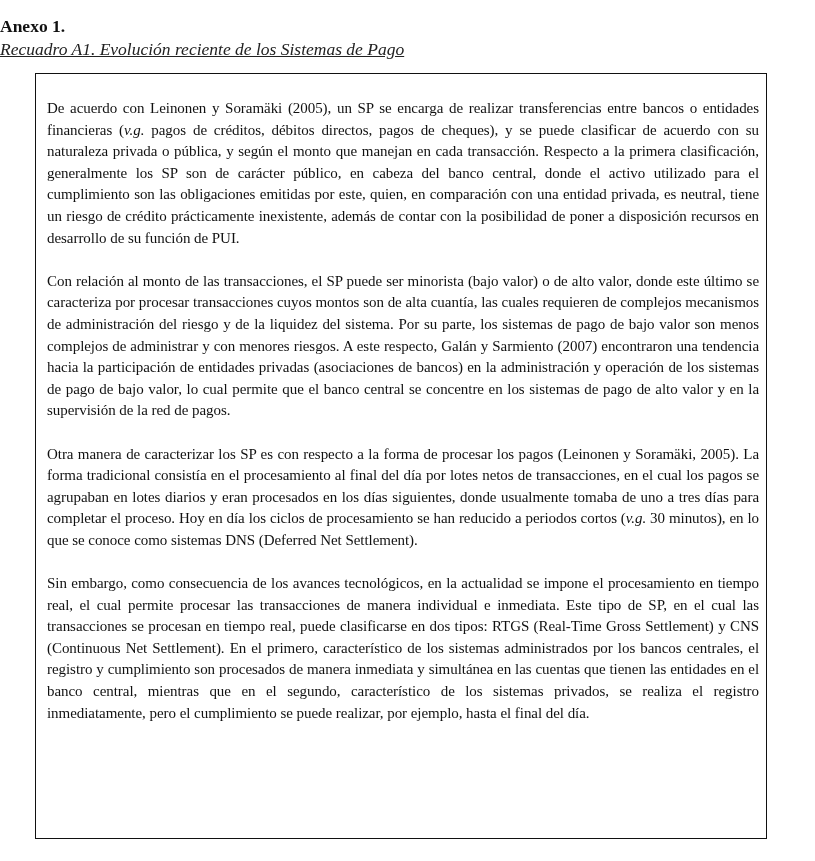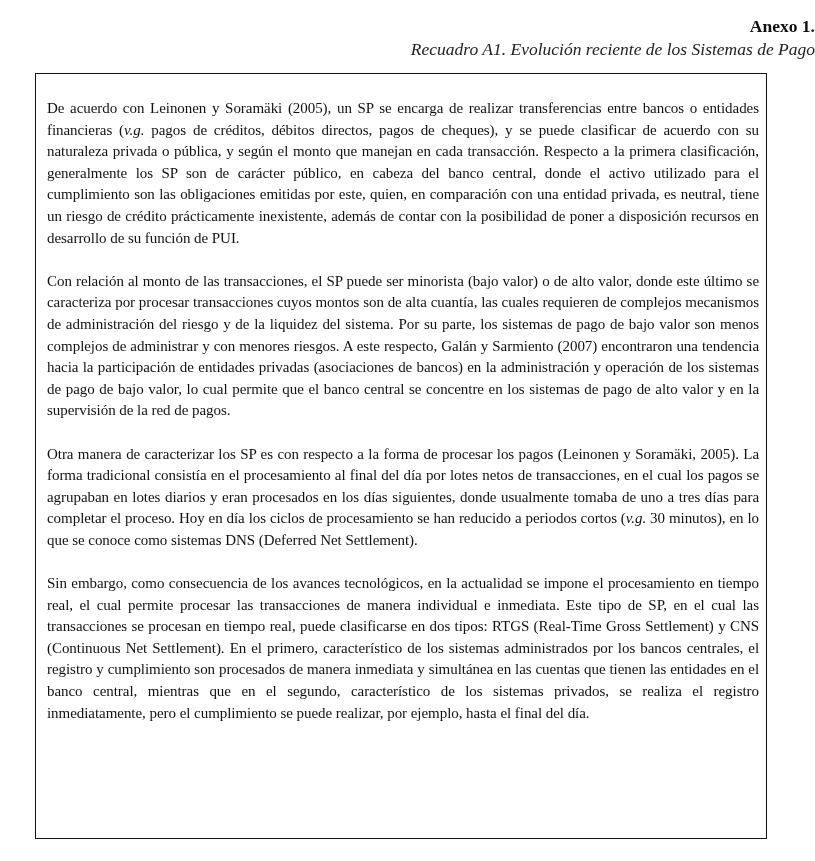--- a/index.html
+++ b/index.html
@@ -12,34 +12,35 @@
       height: 861px;
       position: relative;
       overflow: hidden;
       font-family: "Liberation Serif", "DejaVu Serif", serif;
       color: #111111;
     }
     .heading {
       position: absolute;
       left: 0;
       width: 815px;
-      text-align: right;
+      text-align: left;
     }
     .annex-title {
       top: 15px;
       font-size: 17.5px;
       font-weight: bold;
       line-height: 22px;
     }
     .box-title {
       top: 38px;
       font-size: 17.5px;
       font-style: italic;
       line-height: 22px;
       color: #222222;
+      text-decoration: underline;
     }
     .box {
       position: absolute;
       left: 35px;
       top: 73px;
       width: 732px;
       height: 766px;
       border: 1.5px solid #111111;
       box-sizing: border-box;
     }

